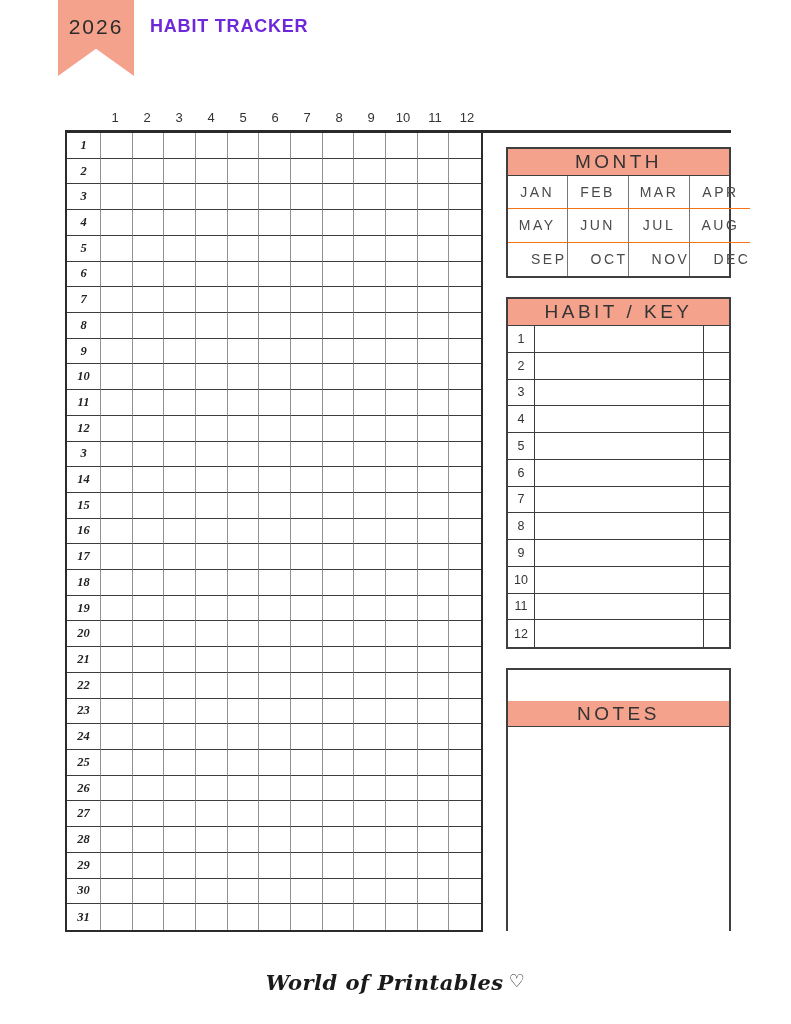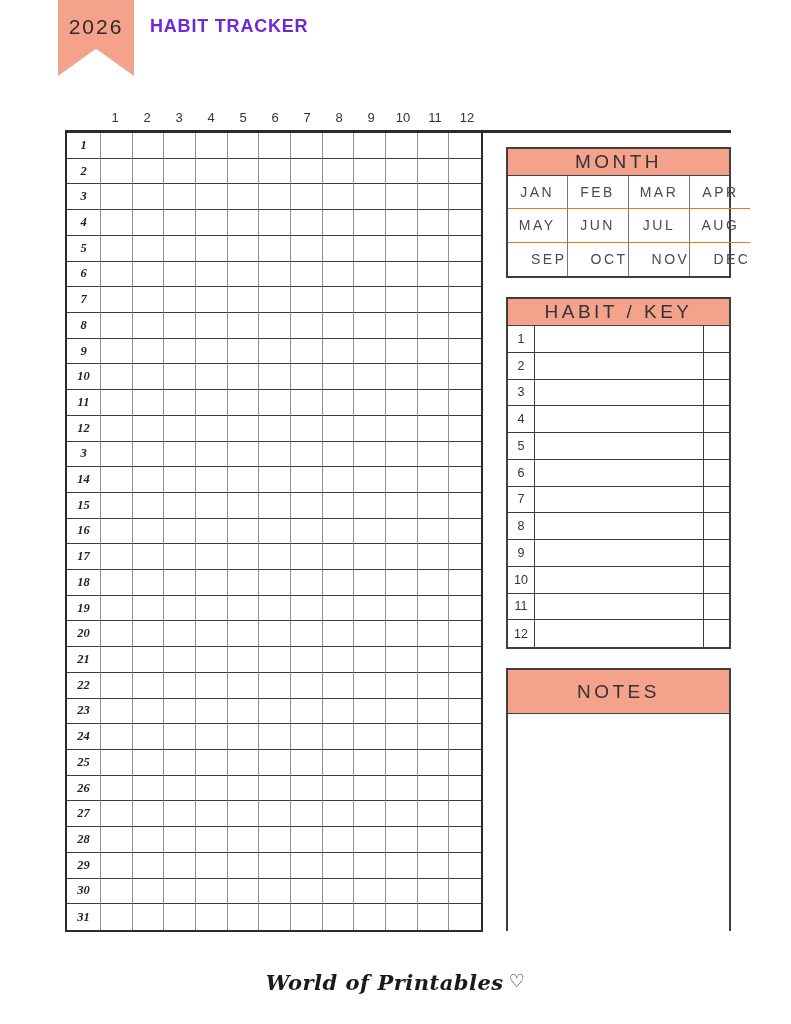--- a/index.html
+++ b/index.html
@@ -144,21 +144,21 @@
   .habit-grid .h-name {
     border-right: 1px solid #3c3c3c;
     border-bottom: 1px solid #3c3c3c;
   }
   .habit-grid .h-key {
     border-bottom: 1px solid #3c3c3c;
   }
   .habit-grid .last-row { border-bottom: none; }
 
   .notes-panel { top: 668px; height: 263px; }
-  .notes-panel .panel-header { height: 44px; }
+  .notes-panel .panel-header { height: 26px; margin-top: 31px; }
   .notes-body { height: calc(100% - 26px); background: #ffffff; }
 
   
   .footer {
     position: absolute;
     left: 0; top: 970px;
     width: 100%;
     text-align: center;
     font-family: "DejaVu Serif", serif;
     font-style: italic;

